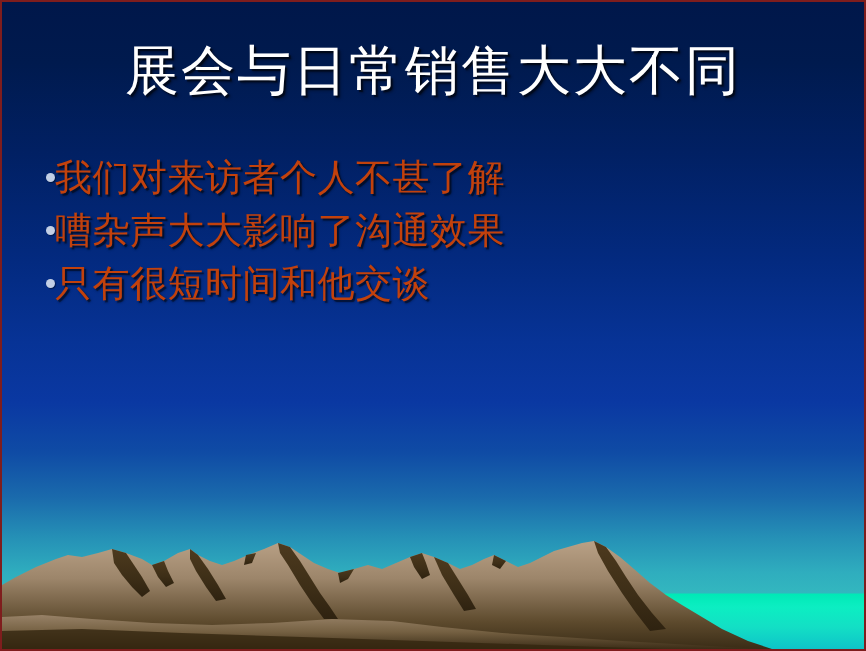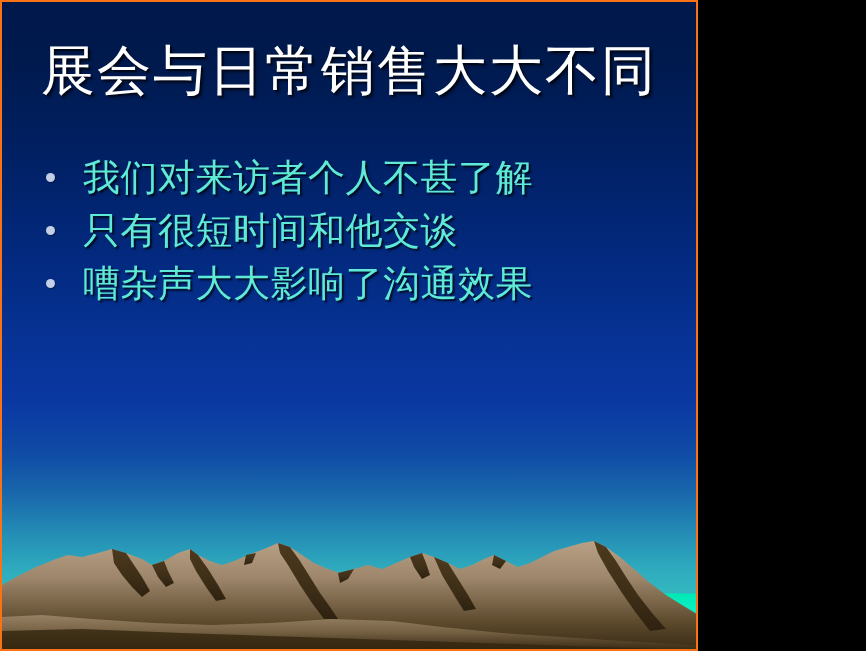--- a/index.html
+++ b/index.html
@@ -1,21 +1,21 @@
 <!DOCTYPE html>
 <html><head>
 <meta charset="utf-8">
 <style>
   html,body{margin:0;padding:0;background:#000;}
   #slide{
     position:relative;
-    width:698px;height:651px;
+    width:866px;height:651px;
     overflow:hidden;
     box-sizing:border-box;
-    border:2px solid #f97316;
+    border:2px solid #7f1d1d;
     font-family:"DejaVu Sans","Liberation Sans",sans-serif;
   }
   
   #sky{
     position:absolute;inset:0;
     background:linear-gradient(to bottom,
       #00174a 0px,
       #001a4e 60px,
       #012063 150px,
       #032a80 260px,
@@ -66,22 +66,21 @@
     flex:0 0 auto;
     width:9px;height:9px;
     border-radius:50%;
     background:#c2cfe6;
     margin-top:19px;
     margin-right:0;
     box-shadow:1px 1px 1px rgba(0,0,0,.4);
   }
   .bullet .btext{
     flex:1 1 auto;
-    margin-left:28px;
-    color:#5eead4;
+    color:#c2410c;
     font-family:"DejaVu Serif","Liberation Serif",serif;
     font-size:37px;
     line-height:48px;
     letter-spacing:.5px;
     text-shadow:2px 2px 1px rgba(0,0,0,.5), 2px 2px 3px rgba(0,0,0,.3);
   }
   .bullet.wrap .btext{ max-width:716px; }
 </style>
 </head>
 <body>
@@ -147,23 +146,23 @@
 
   <div id="body">
 
     <div class="bullet">
       <span class="dot"></span>
       <span class="btext">我们对来访者个人不甚了解</span>
     </div>
 
     <div class="bullet">
       <span class="dot"></span>
-      <span class="btext">只有很短时间和他交谈</span>
+      <span class="btext">嘈杂声大大影响了沟通效果</span>
     </div>
 
     <div class="bullet">
       <span class="dot"></span>
-      <span class="btext">嘈杂声大大影响了沟通效果</span>
+      <span class="btext">只有很短时间和他交谈</span>
     </div>
 
 
   </div>
 </div>
 
 </body></html>

